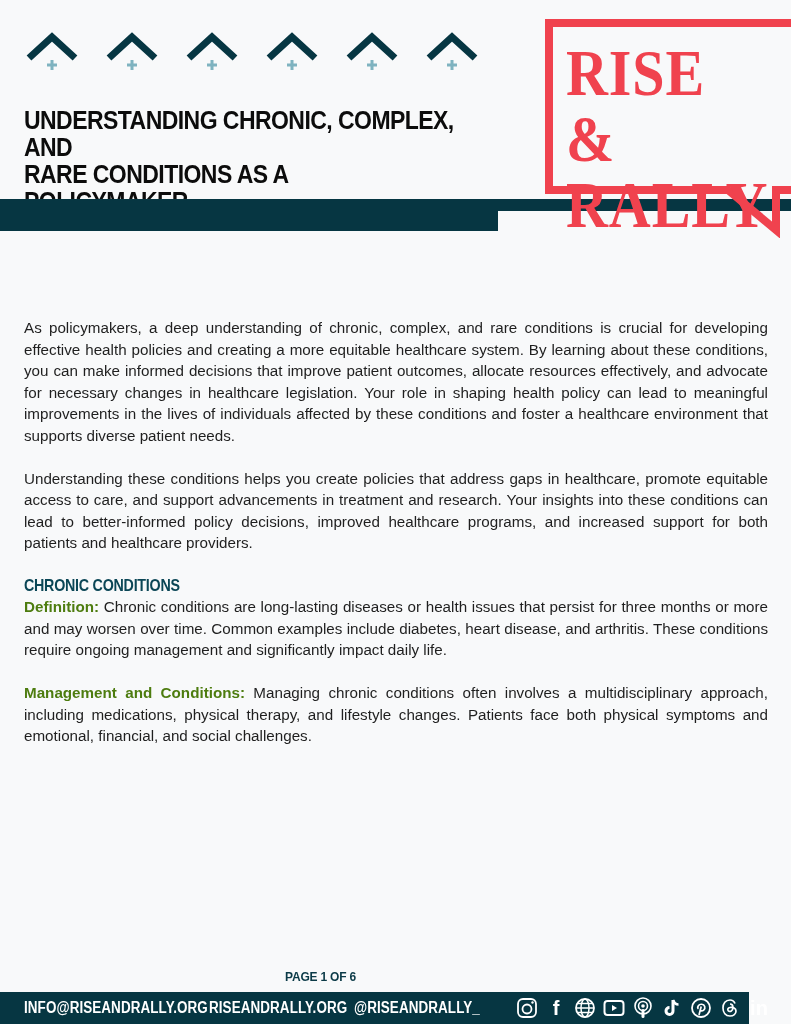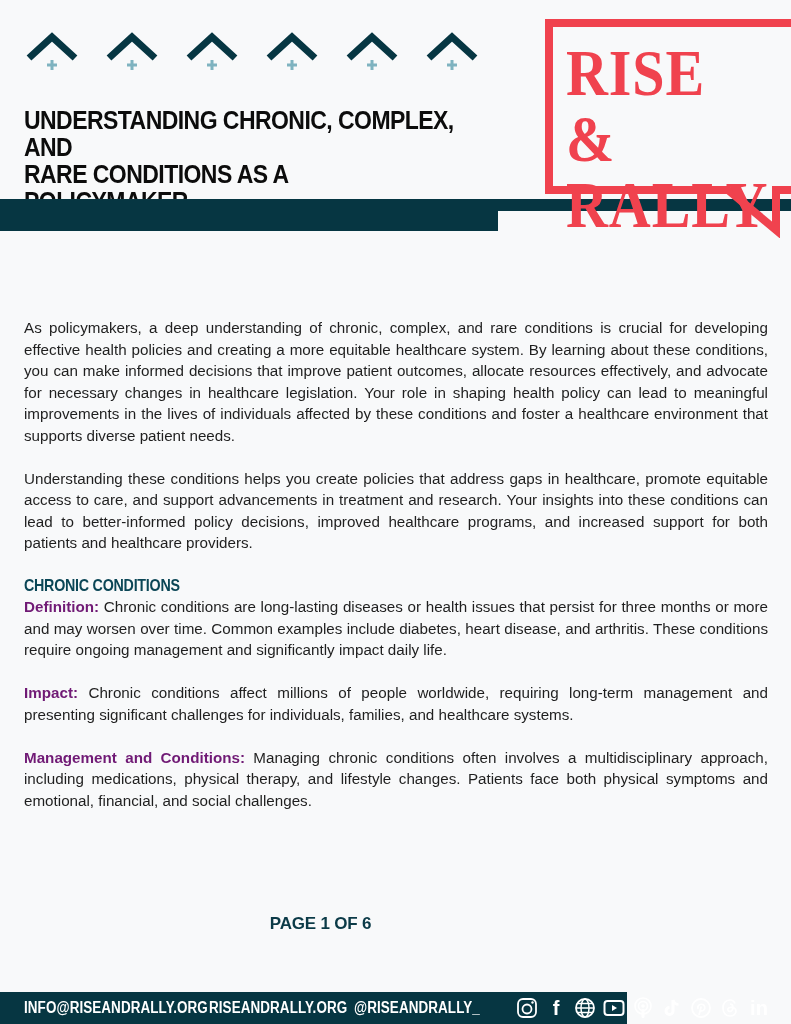--- a/index.html
+++ b/index.html
@@ -32,28 +32,28 @@
     transform: scaleX(0.88); transform-origin: left top;
   }
 
   .content { position: absolute; left: 24px; top: 308px; width: 744px; font-size: 15.2px; line-height: 21.5px; color: #1f1f1f; margin-top: 9px; }
   .content p { margin: 0 0 21.5px 0; text-align: justify; }
   .section-heading {
     font-family: "Liberation Sans", sans-serif; font-weight: 700; color: #0b4656;
     font-size: 17px; line-height: 21px; margin: 0; text-transform: uppercase;
     transform: scaleX(0.84); transform-origin: left top; letter-spacing: -0.3px;
   }
-  .content b { font-weight: 700; color: #701a75; }
+  .content b { font-weight: 700; color: #4d7c0f; }
 
   .page-num {
-    position: absolute; top: 914px; left: 0; width: 641px; text-align: center;
-    font-family: "Liberation Sans", sans-serif; font-weight: 700; font-size: 17px;
+    position: absolute; top: 970px; left: 0; width: 641px; text-align: center;
+    font-family: "Liberation Sans", sans-serif; font-weight: 700; font-size: 12px;
     color: #0b3a47; letter-spacing: -0.2px;
   }
-  .footer { position: absolute; left: 0; top: 992px; width: 627px; height: 32px; background: #063642; }
+  .footer { position: absolute; left: 0; top: 992px; width: 749px; height: 32px; background: #063642; }
   .footer-links { position: absolute; left: 24px; top: 6px; display: flex; gap: 17px; }
   .footer-links span {
     color: #ffffff; font-family: "Liberation Sans", sans-serif; font-weight: 700;
     font-size: 16px; line-height: 20px; letter-spacing: 0.1px;
     display: inline-block; transform: scaleX(0.84); transform-origin: left center;
   }
   .footer-links .f1 { width: 168px; }
   .footer-links .f2 { width: 128px; }
   .footer-links .f3 { width: 135px; }
   .social { position: absolute; left: 516px; top: 5px; display: flex; gap: 7px; align-items: center; }
@@ -120,21 +120,20 @@
     <div>RALLY</div>
   </div>
 </div>
 
 <div class="content">
   <p>As policymakers, a deep understanding of chronic, complex, and rare conditions is crucial for developing effective health policies and creating a more equitable healthcare system. By learning about these conditions, you can make informed decisions that improve patient outcomes, allocate resources effectively, and advocate for necessary changes in healthcare legislation. Your role in shaping health policy can lead to meaningful improvements in the lives of individuals affected by these conditions and foster a healthcare environment that supports diverse patient needs.</p>
   <p>Understanding these conditions helps you create policies that address gaps in healthcare, promote equitable access to care, and support advancements in treatment and research. Your insights into these conditions can lead to better-informed policy decisions, improved healthcare programs, and increased support for both patients and healthcare providers.</p>
 
   <h2 class="section-heading">Chronic Conditions</h2>
   <p><b>Definition:</b><span> Chronic conditions are long-lasting diseases or health issues that persist for three months or more and may worsen over time. Common examples include diabetes, heart disease, and arthritis. These conditions require ongoing management and significantly impact daily life.</span></p>
-  <p><b>Impact:</b><span> Chronic conditions affect millions of people worldwide, requiring long-term management and presenting significant challenges for individuals, families, and healthcare systems.</span></p>
   <p><b>Management and Conditions:</b><span> Managing chronic conditions often involves a multidisciplinary approach, including medications, physical therapy, and lifestyle changes. Patients face both physical symptoms and emotional, financial, and social challenges.</span></p>
 </div>
 
 <div class="page-num">PAGE 1 OF 6</div>
 
 <div class="footer">
   <div class="footer-links">
     <span class="f1">INFO@RISEANDRALLY.ORG</span>
     <span class="f2">RISEANDRALLY.ORG</span>
     <span class="f3">@RISEANDRALLY_</span>

